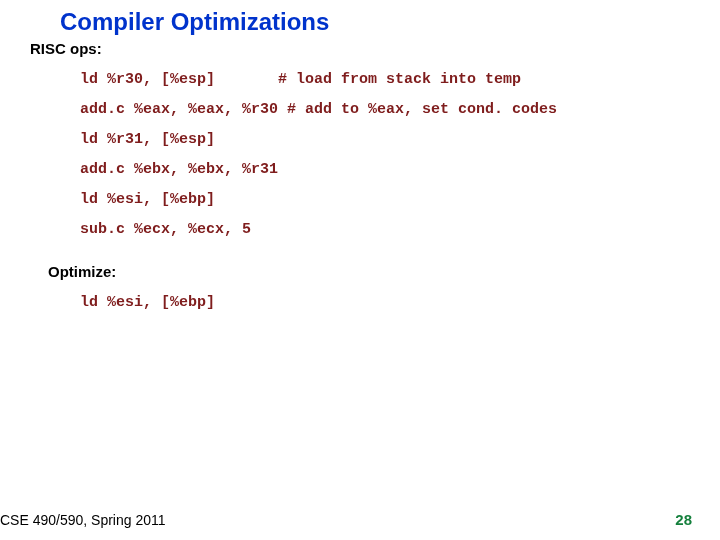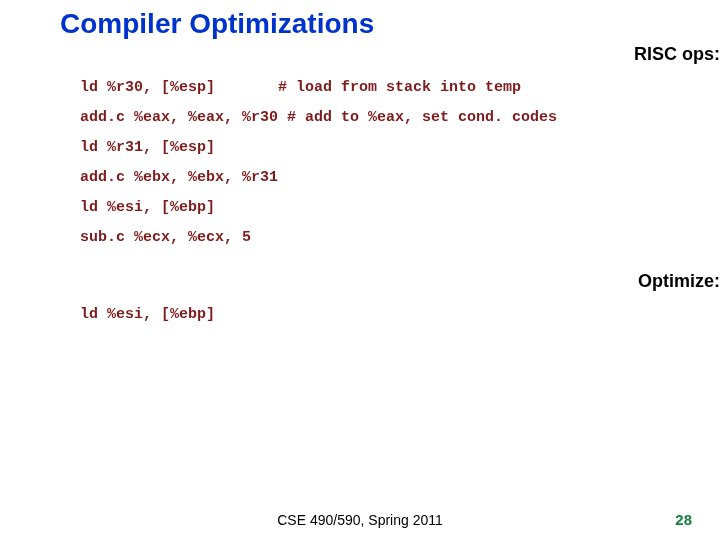--- a/index.html
+++ b/index.html
@@ -10,50 +10,48 @@
     body {
       width: 720px;
       height: 540px;
       background: #ffffff;
       font-family: Arial, sans-serif;
       position: relative;
       overflow: hidden;
     }
     .title {
       color: #0033cc;
-      font-size: 28px;
+      font-size: 24px;
       font-weight: bold;
       padding: 8px 0 0 60px;
     }
     .section-label {
       color: #000;
       font-weight: bold;
-      font-size: 18px;
+      font-size: 15px;
       padding: 4px 0 0 30px;
-      text-align: right;
     }
     .code-block {
       padding: 8px 0 0 80px;
     }
     .code-line {
       font-family: "Courier New", monospace;
       font-weight: bold;
       font-size: 15px;
       line-height: 2.0;
       white-space: pre;
     }
     .red {
       color: #7f1d1d;
     }
     .footer {
       position: absolute;
       bottom: 12px;
       left: 0;
       width: 100%;
-      text-align: center;
       font-size: 14px;
       color: #000;
     }
     .page-num {
       position: absolute;
       bottom: 12px;
       right: 28px;
       color: #15803d;
       font-weight: bold;
       font-size: 15px;

